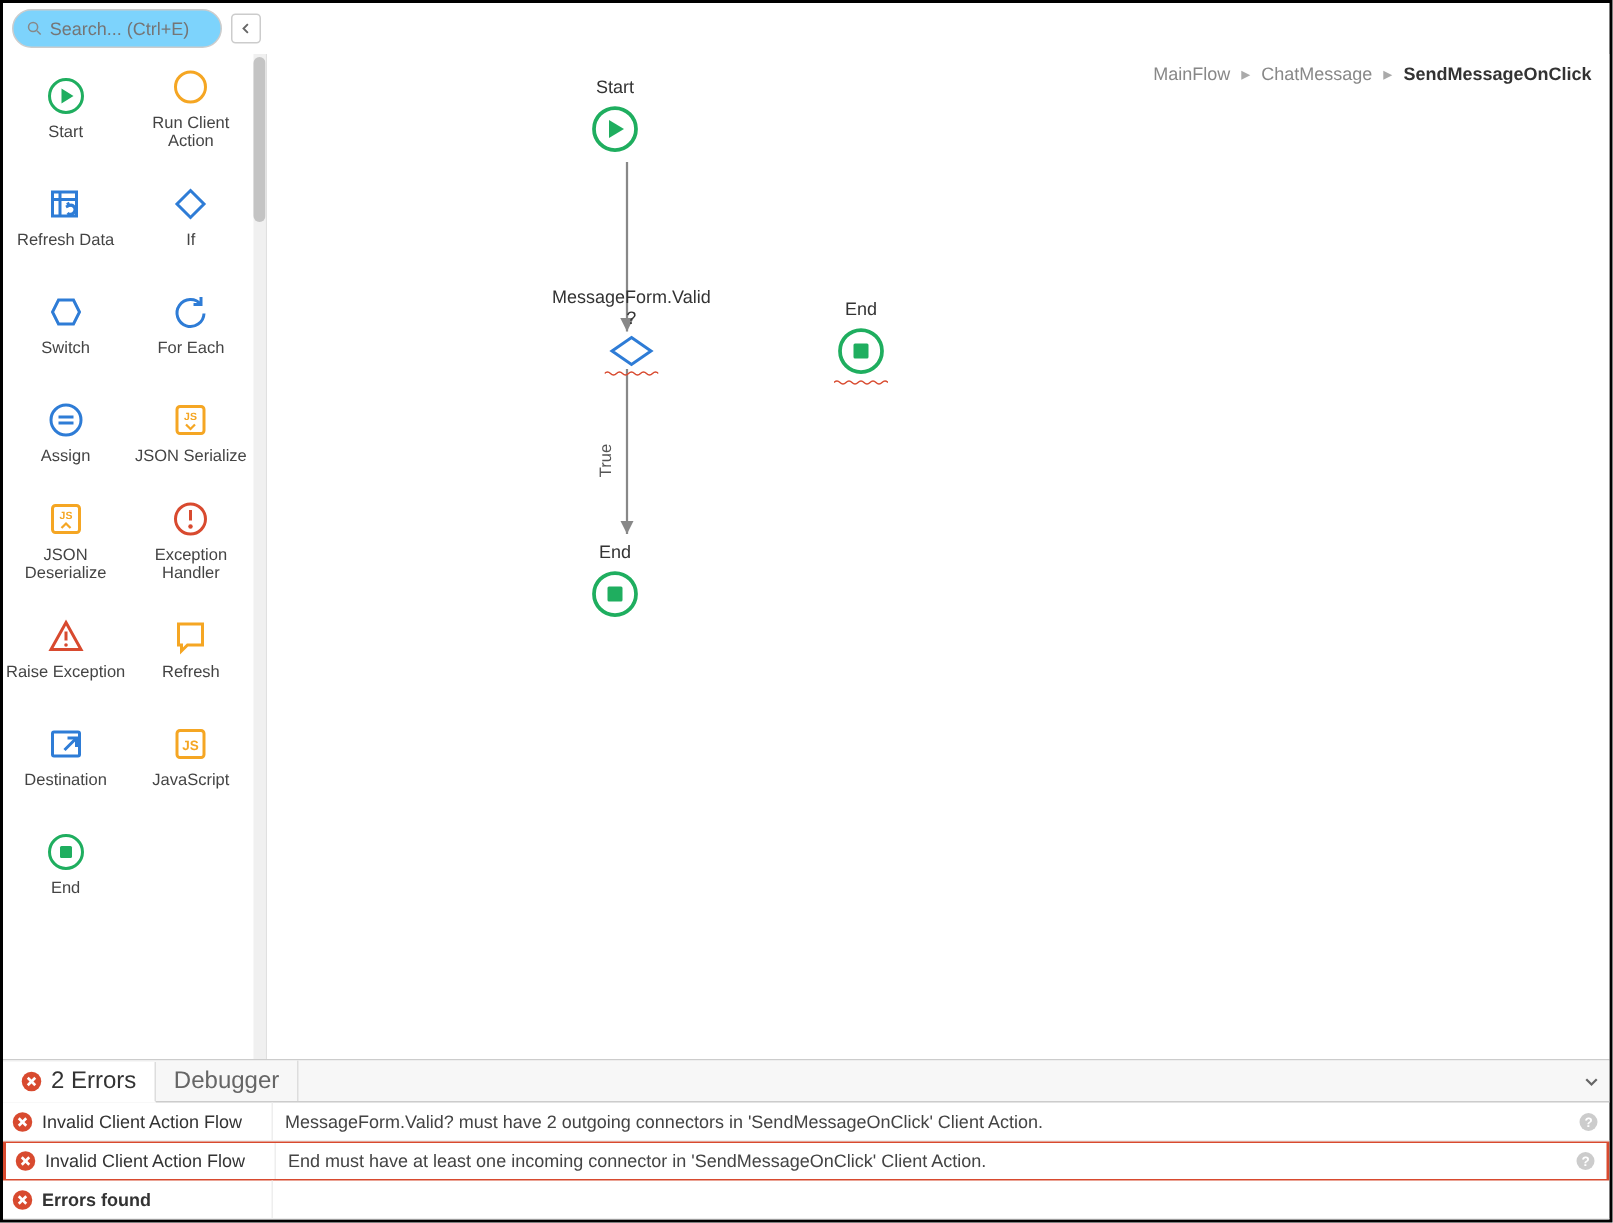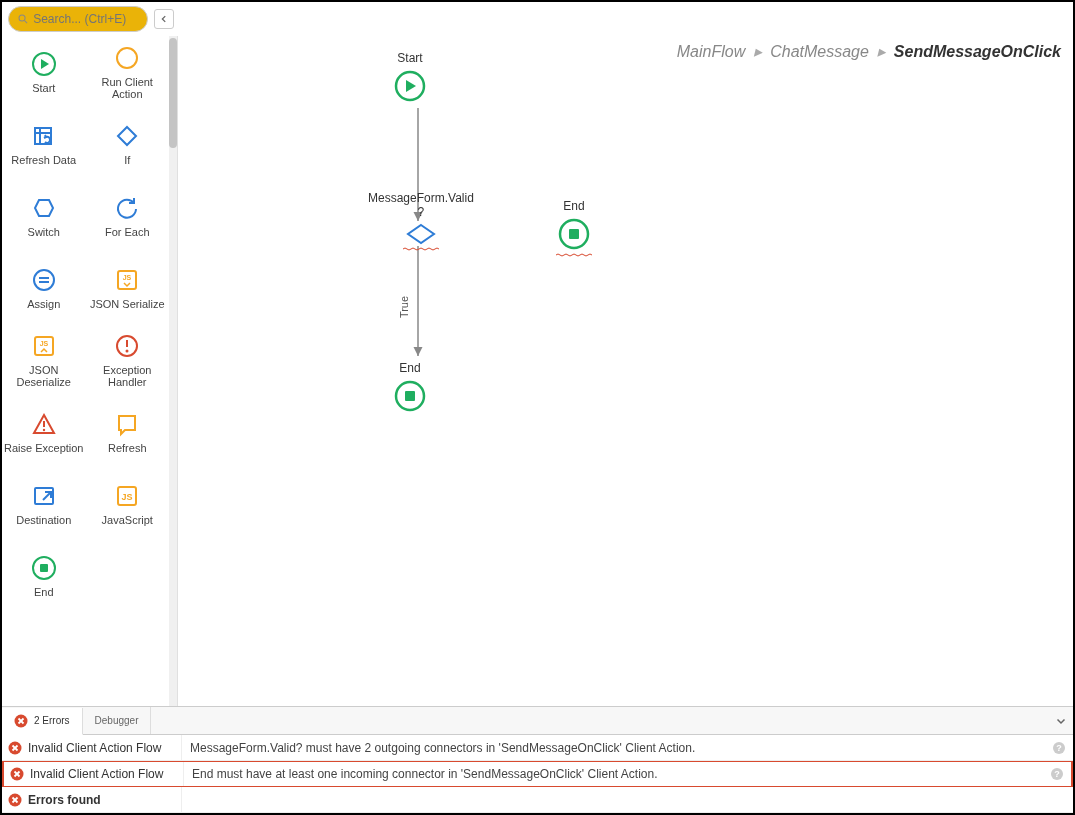--- a/index.html
+++ b/index.html
@@ -1,52 +1,52 @@
 <!DOCTYPE html>
 <html><head>
 <meta charset="utf-8">
 <style>
   * { box-sizing: border-box; margin: 0; padding: 0; }
   body { font-family: 'Segoe UI', Tahoma, sans-serif; font-size: 12px; color: #333; background: #fff; width: 1075px; height: 815px; border: 2px solid #000; display: flex; flex-direction: column; overflow: hidden; }
 
   
   .topbar { height: 34px; display: flex; align-items: center; padding: 4px 6px; gap: 6px; }
-  .search-wrap { flex: 0 0 140px; display: flex; align-items: center; border: 1px solid #ccc; border-radius: 16px; height: 26px; padding: 0 8px; background: #eab308; }
+  .search-wrap { flex: 0 0 140px; display: flex; align-items: center; border: 1px solid #ccc; border-radius: 16px; height: 26px; padding: 0 8px; background: #7dd3fc; }
   .search-wrap svg { width: 14px; height: 14px; stroke: #888; }
   .search-wrap input { border: none; outline: none; font-size: 12px; width: 100%; margin-left: 4px; color: #555; background: transparent; }
   .collapse-btn { width: 20px; height: 20px; border: 1px solid #ccc; border-radius: 3px; display: flex; align-items: center; justify-content: center; cursor: pointer; }
   .collapse-btn svg { width: 10px; height: 10px; stroke: #666; }
 
   
   .main { flex: 1 1 auto; display: flex; min-height: 0; }
 
   
   .toolbox { width: 176px; background: #fff; border-right: 1px solid #e0e0e0; display: flex; overflow-y: auto; }
   .toolbox-grid { flex: 1; display: grid; grid-template-columns: 1fr 1fr; grid-auto-rows: 72px; padding: 0; }
   .tool { display: flex; flex-direction: column; align-items: center; justify-content: center; gap: 4px; cursor: grab; text-align: center; padding: 2px; }
   .tool .ico { width: 28px; height: 28px; display: flex; align-items: center; justify-content: center; }
   .tool .lbl { font-size: 11px; color: #444; line-height: 1.1; }
   .toolbox-scroll { width: 8px; background: #f0f0f0; }
   .toolbox-thumb { width: 8px; height: 110px; background: #c4c4c4; border-radius: 4px; margin-top: 2px; }
 
   
   .canvas-wrap { flex: 1 1 auto; position: relative; background: #fff; }
-  .breadcrumb { position: absolute; top: 6px; right: 12px; font-size: 16px; color: #888; font-style: italic; }
+  .breadcrumb { position: absolute; top: 6px; right: 12px; font-size: 12px; color: #888; }
   .breadcrumb .sep { margin: 0 4px; color: #aaa; }
   .breadcrumb .cur { color: #333; font-weight: 600; }
   .canvas { position: absolute; inset: 0; }
   .node { position: absolute; display: flex; flex-direction: column; align-items: center; font-size: 12px; }
   .node .nlabel { margin-bottom: 4px; color: #333; text-align: center; white-space: pre-line; }
   .squiggle { width: 36px; height: 4px; margin-top: 2px; }
   .edge-lbl { position: absolute; font-size: 11px; color: #555; transform: rotate(-90deg); transform-origin: center; }
 
   
   .bottom { border-top: 1px solid #ccc; display: flex; flex-direction: column; }
   .tabs { display: flex; align-items: center; height: 28px; border-bottom: 1px solid #ccc; background: #f7f7f7; }
-  .tab { padding: 0 12px; height: 100%; display: flex; align-items: center; gap: 6px; font-size: 10px; color: #666; cursor: pointer; border-right: 1px solid #ddd; }
+  .tab { padding: 0 12px; height: 100%; display: flex; align-items: center; gap: 6px; font-size: 16px; color: #666; cursor: pointer; border-right: 1px solid #ddd; }
   .tab.active { background: #fff; color: #333; border-bottom: 1px solid #fff; margin-bottom: -1px; }
   .tab .err-ico { width: 14px; height: 14px; }
   .tabs .spacer { flex: 1; }
   .tabs .chev { width: 24px; display: flex; align-items: center; justify-content: center; cursor: pointer; }
 
   .err-rows { display: flex; flex-direction: column; }
   .err-row { display: flex; align-items: center; height: 26px; border-bottom: 1px solid #eee; font-size: 12px; }
   .err-row.hl { border: 1px solid #d84a2f; border-left: 2px solid #d84a2f; border-right: 2px solid #d84a2f; }
   .err-row .c1 { width: 180px; display: flex; align-items: center; gap: 6px; padding: 0 6px; border-right: 1px solid #eee; height: 100%; }
   .err-row .c2 { flex: 1; padding: 0 8px; color: #444; }

